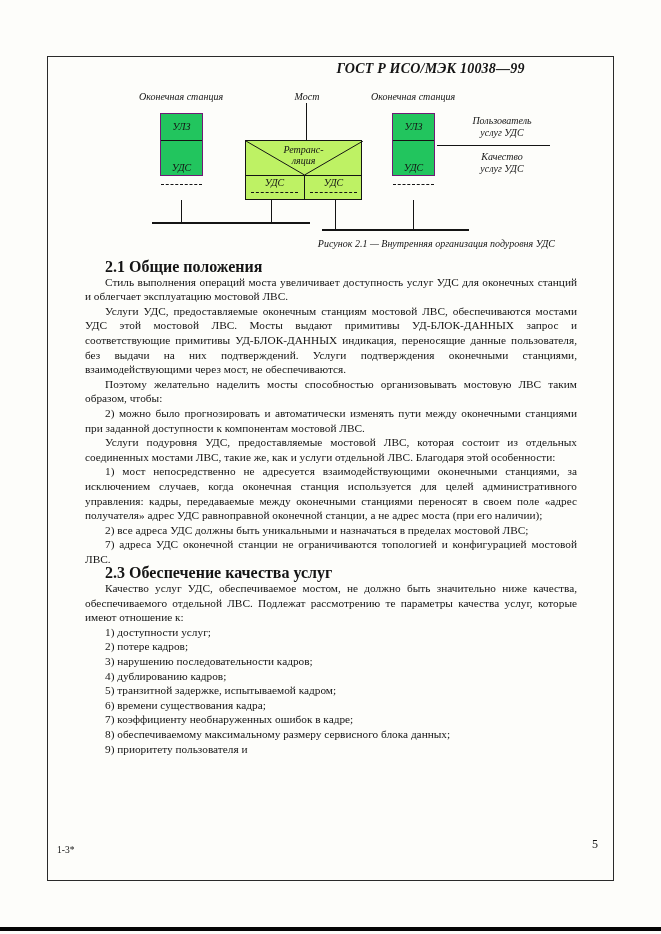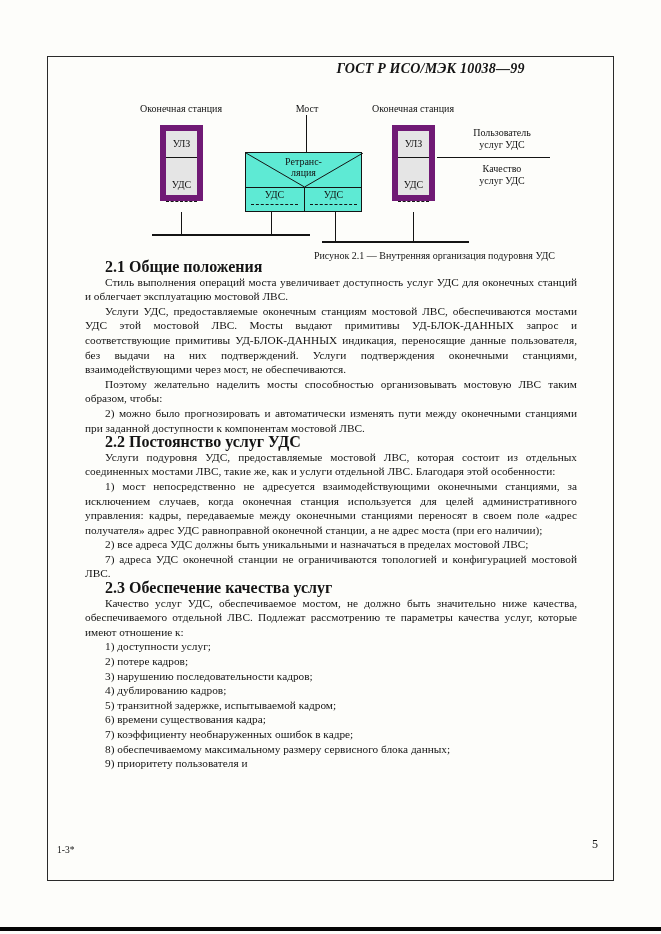--- a/index.html
+++ b/index.html
@@ -13,33 +13,33 @@
   }
   .frame {
     position:absolute; left:47px; top:56px; width:567px; height:825px;
     border:1px solid #2a2a2a;
   }
   .doc-header {
     position:absolute; top:61px; left:260px; width:341px;
     text-align:center; font-weight:bold; font-size:14px; letter-spacing:.2px;font-style:italic;
   }
   
-  .diagram { position:absolute; left:85px; top:100px; width:470px; height:168px; font-size:10px; }
+  .diagram { position:absolute; left:85px; top:88px; width:470px; height:168px; font-size:10px;font-style:italic; }
   .dg-title { position:absolute; top:3px; text-align:center; }
   .dg-title.t-left  { left:36px;  width:120px; }
   .dg-title.t-mid   { left:162px; width:120px; }
   .dg-title.t-right { left:268px; width:120px; }
   .bridge-tick { position:absolute; left:221px; top:15px; width:1px; height:37px; background:#141414; }
-  .station-box { position:absolute; top:25px; width:43px; height:76px; border:6px solid #701a75; background:#e5e5e5; }
+  .station-box { position:absolute; top:25px; width:43px; height:63px; border:1px solid #701a75; background:#22c55e; }
   .station-box.s-left  { left:75px; }
   .station-box.s-right { left:307px; }
   .llc-cell { height:27px; border-bottom:1px solid #141414; text-align:center; line-height:26px; }
   .mac-cell { position:relative; height:57px; text-align:center; padding-top:21px; }
   .mac-dash { position:absolute; left:0; right:0; top:43px; border-top:1px dashed #141414; }
-  .bridge-box { position:absolute; left:160px; top:52px; width:117px; height:60px; border:1px solid #141414; background:#5eead4; }
+  .bridge-box { position:absolute; left:160px; top:52px; width:117px; height:60px; border:1px solid #141414; background:#bef264; }
   .v-shape { position:absolute; left:0; top:0; }
   .relay-label { position:absolute; left:0; right:0; top:3px; text-align:center; line-height:11px; }
   .bridge-hdiv { position:absolute; left:0; right:0; top:34px; height:1px; background:#141414; }
   .bridge-vdiv { position:absolute; left:58px; top:34px; width:1px; bottom:0; background:#141414; }
   .bridge-mac { position:absolute; top:35px; width:57px; height:23px; text-align:center; padding-top:1px; }
   .bridge-mac.m-left  { left:0; }
   .bridge-mac.m-right { left:59px; }
   .bridge-mac .mac-dash { top:16px; left:5px; right:5px; }
   .side-label { position:absolute; left:366px; width:102px; text-align:center; line-height:11.5px; }
   .side-label.user     { top:27px; }
@@ -134,21 +134,20 @@
   <div class="dg-caption">Рисунок 2.1 — Внутренняя организация подуровня УДС</div>
 </div>
 
 <div class="doc-body">
   <h3>2.1 Общие положения</h3>
   <p>Стиль выполнения операций моста увеличивает доступность услуг УДС для оконечных станций и облегчает эксплуатацию мостовой ЛВС.</p>
   <p>Услуги УДС, предоставляемые оконечным станциям мостовой ЛВС, обеспечиваются мостами УДС этой мостовой ЛВС. Мосты выдают примитивы УД-БЛОК-ДАННЫХ запрос и соответствующие примитивы УД-БЛОК-ДАННЫХ индикация, переносящие данные пользователя, без выдачи на них подтверждений. Услуги подтверждения оконечными станциями, взаимодействующими через мост, не обеспечиваются.</p>
   <p>Поэтому желательно наделить мосты способностью организовывать мостовую ЛВС таким образом, чтобы:</p>
   <p>2) можно было прогнозировать и автоматически изменять пути между оконечными станциями при заданной доступности к компонентам мостовой ЛВС.</p>
 
-  <h3>2.2 Постоянство услуг УДС</h3>
   <p>Услуги подуровня УДС, предоставляемые мостовой ЛВС, которая состоит из отдельных соединенных мостами ЛВС, такие же, как и услуги отдельной ЛВС. Благодаря этой особенности:</p>
   <p>1) мост непосредственно не адресуется взаимодействующими оконечными станциями, за исключением случаев, когда оконечная станция используется для целей административного управления: кадры, передаваемые между оконечными станциями переносят в своем поле «адрес получателя» адрес УДС равноправной оконечной станции, а не адрес моста (при его наличии);</p>
   <p>2) все адреса УДС должны быть уникальными и назначаться в пределах мостовой ЛВС;</p>
   <p>7) адреса УДС оконечной станции не ограничиваются топологией и конфигурацией мостовой ЛВС.</p>
 
   <h3>2.3 Обеспечение качества услуг</h3>
   <p>Качество услуг УДС, обеспечиваемое мостом, не должно быть значительно ниже качества, обеспечиваемого отдельной ЛВС. Подлежат рассмотрению те параметры качества услуг, которые имеют отношение к:</p>
   <div class="list-line">1) доступности услуг;</div>
   <div class="list-line">2) потере кадров;</div>
   <div class="list-line">3) нарушению последовательности кадров;</div>

